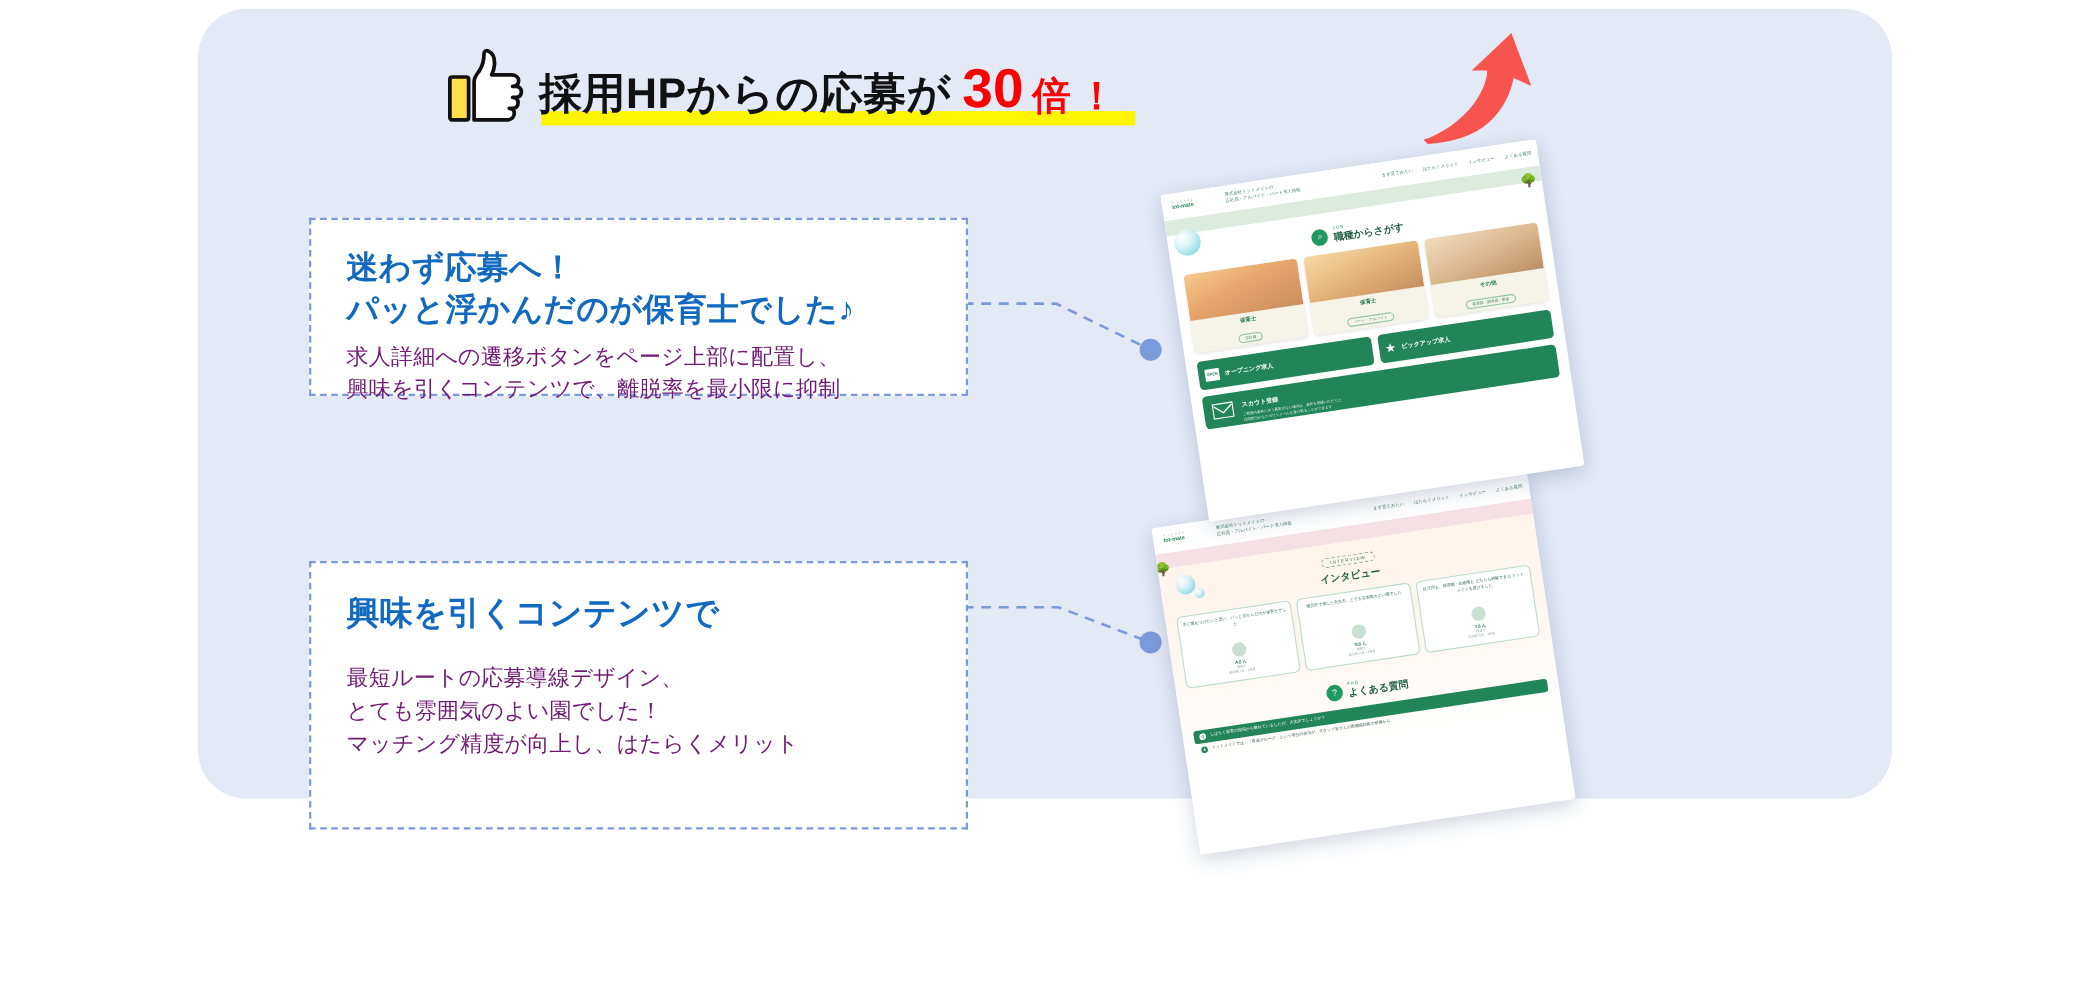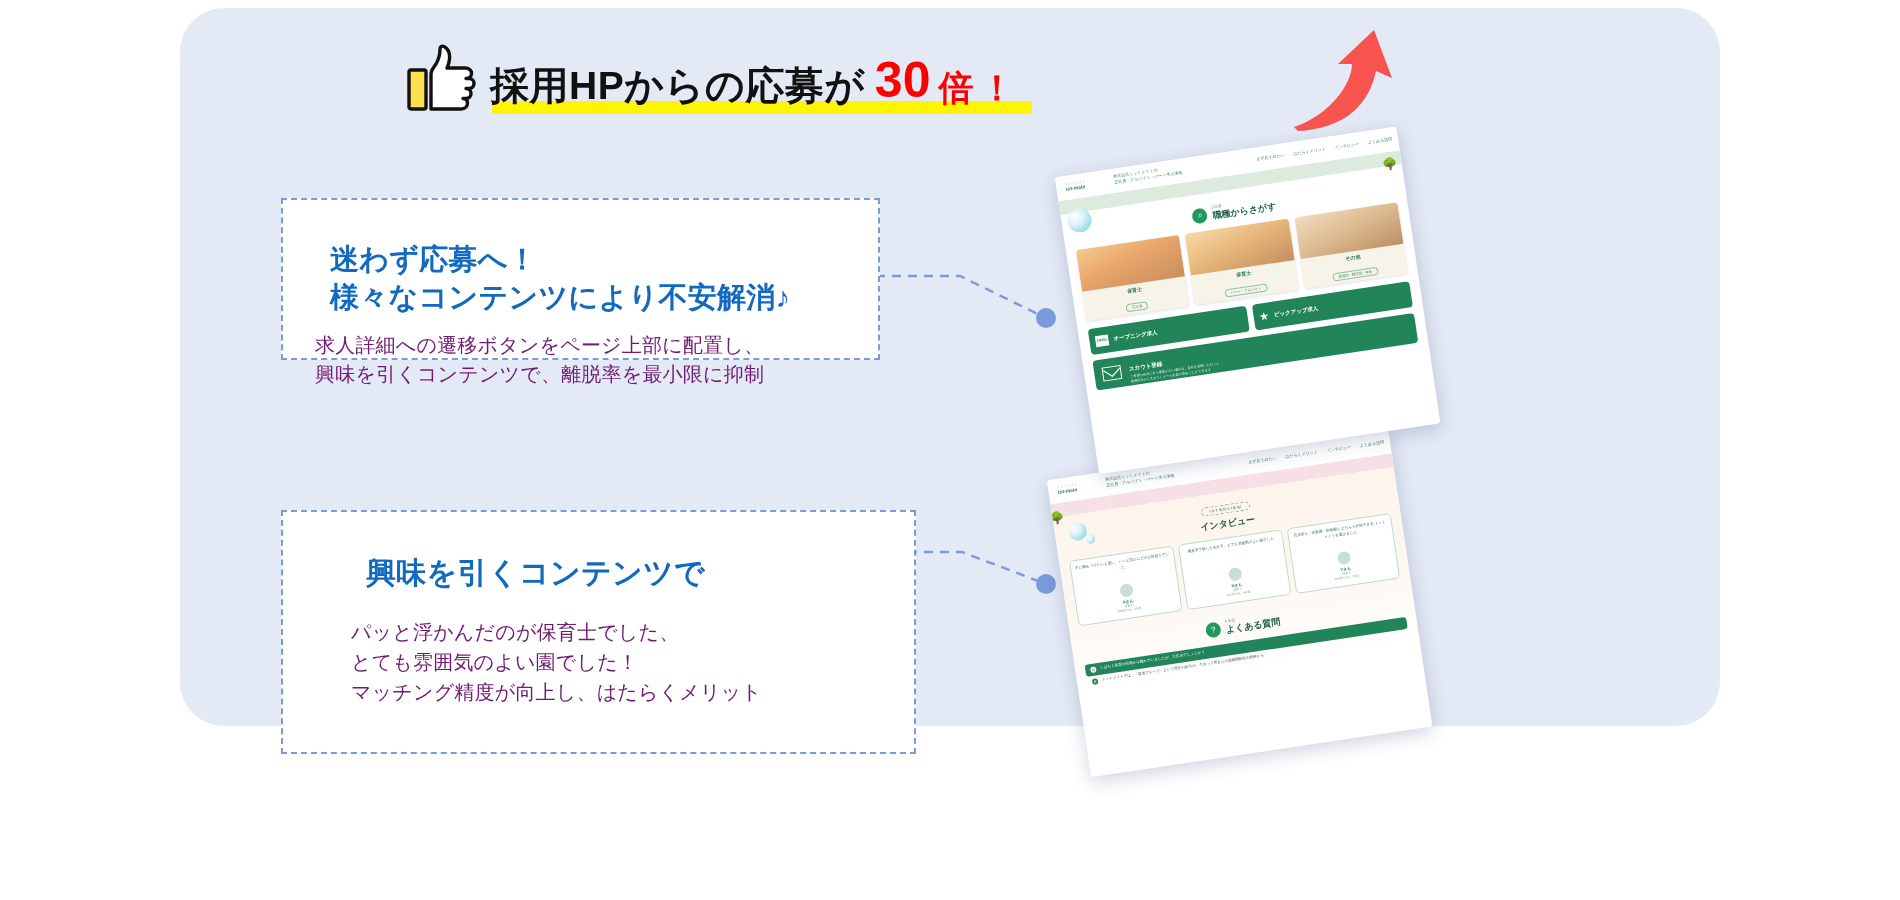--- a/index.html
+++ b/index.html
@@ -53,25 +53,25 @@
 
   
   .arrow{position:absolute;left:1288px;top:24px;width:110px;height:110px;}
 
   
   .card{
     position:absolute;background:#ffffff;
     border:2px dashed #7b9adc;
   }
   #card1{left:281px;top:198px;width:595px;height:158px;}
-  #card2{left:281px;top:510px;width:595px;height:240px;padding-left:36px;}
+  #card2{left:281px;top:510px;width:595px;height:240px;}
   .card-inner{padding:26px 30px 0 32px;}
   .card-h{
     color:#1169c0;font-weight:bold;font-size:29px;line-height:1.3;
-    letter-spacing:0.3px;margin:15px;
+    letter-spacing:0.3px;margin:0;
   }
   #card2 .card-h{font-size:30px;line-height:1.34;}
   .card-b{
     color:#701a75;font-size:20px;line-height:1.42;margin:10px 0 0 0;
     letter-spacing:0.2px;
   }
   #card2 .card-b{margin-top:24px;line-height:1.5;}
 
   
   .connector{position:absolute;left:870px;top:180px;width:420px;height:560px;}
@@ -184,36 +184,36 @@
     <path d="M6 96 L90 96 L176 138" fill="none" stroke="#7b9adc" stroke-width="2.4" stroke-dasharray="9 7"></path>
     <circle cx="176" cy="138" r="10" fill="#7b9adc"></circle>
     <path d="M6 372 L92 372 L176 404" fill="none" stroke="#7b9adc" stroke-width="2.4" stroke-dasharray="9 7"></path>
     <circle cx="176" cy="404" r="10" fill="#7b9adc"></circle>
   </svg>
 
   <div class="card" id="card1">
     <div class="card-inner">
       <p class="card-h">
         <span>迷わず応募へ！</span><br>
-        <span>様々なコンテンツにより不安解消♪</span>
+        <span>パッと浮かんだのが保育士でした♪</span>
       </p>
       <p class="card-b">
         <span>求人詳細への遷移ボタンをページ上部に配置し、</span><br>
         <span>興味を引くコンテンツで、離脱率を最小限に抑制</span>
       </p>
     </div>
   </div>
 
   <div class="card" id="card2">
     <div class="card-inner">
       <p class="card-h">
         <span>興味を引くコンテンツで</span><br>
       </p>
       <p class="card-b">
-        <span>パッと浮かんだのが保育士でした、</span><br>
+        <span>最短ルートの応募導線デザイン、</span><br>
         <span>とても雰囲気のよい園でした！</span><br>
         <span>マッチング精度が向上し、はたらくメリット</span>
       </p>
     </div>
   </div>
 
   <div class="mock" id="mockB">
     <div class="mk-top">
       <div class="mk-logo">
         <span class="lg-sm">トットメイト</span>

